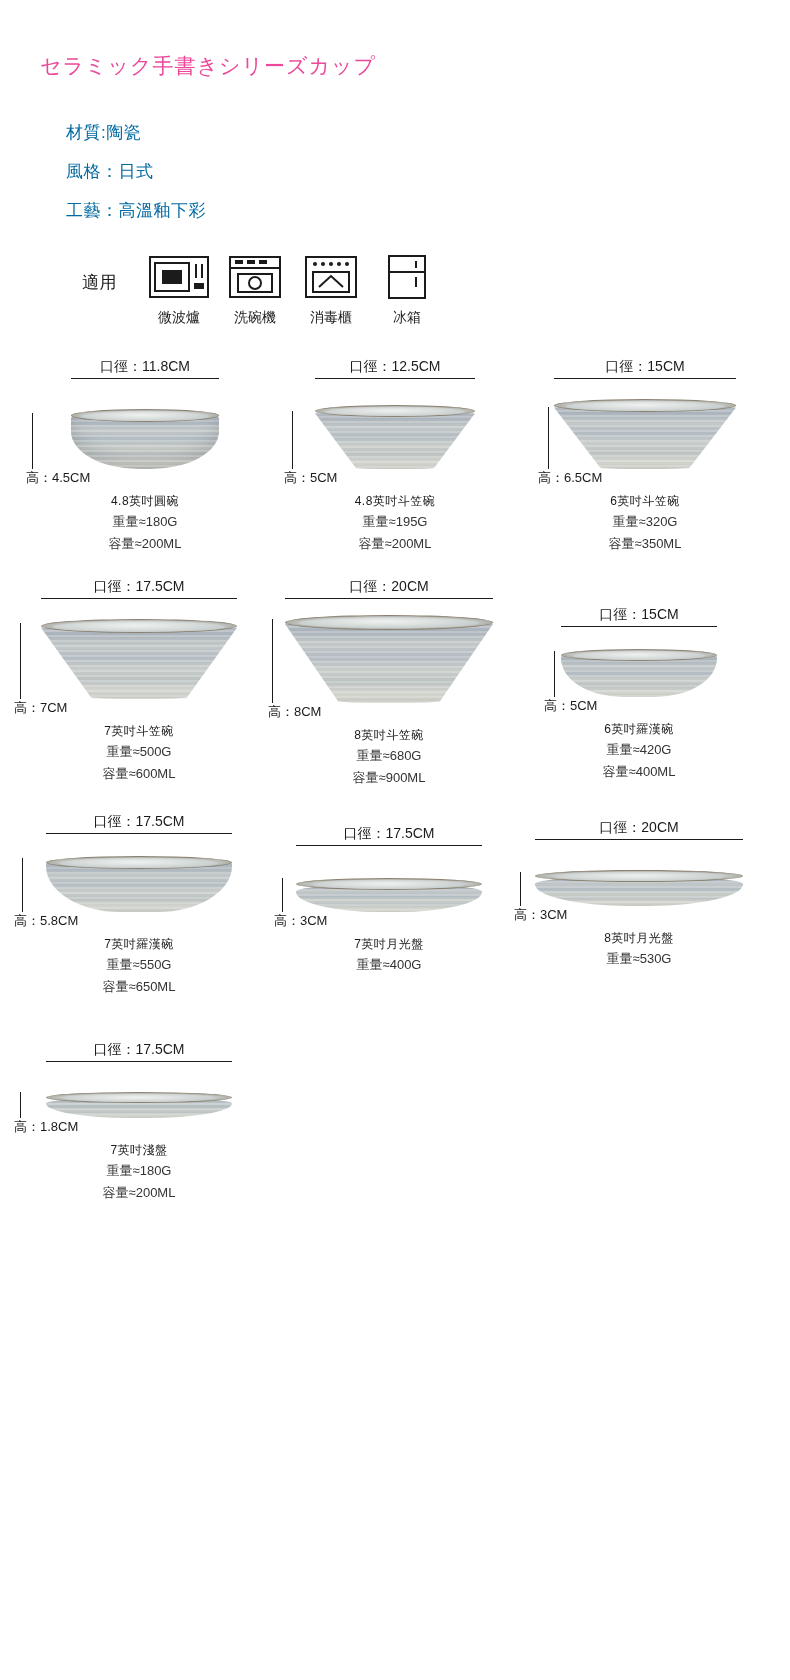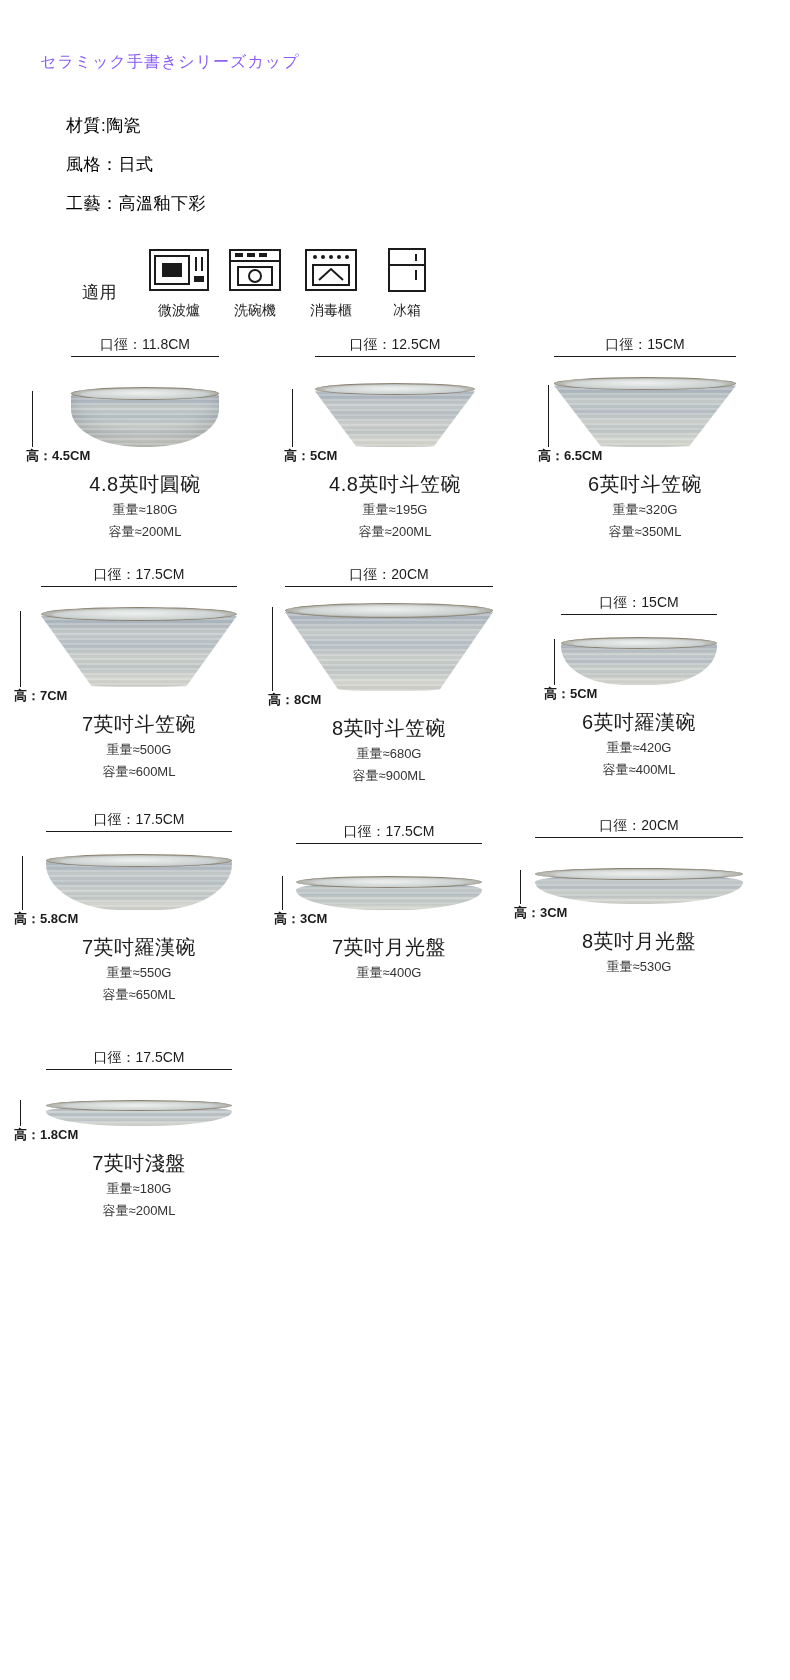--- a/index.html
+++ b/index.html
@@ -20,40 +20,40 @@
   .title {
     font-size: 30px;
     font-weight: bold;
     letter-spacing: 1px;
     color: #1b1b1b;
     line-height: 1.2;
   }
   .subtitle {
     margin-top: 14px;
     margin-left: 4px;
-    font-size: 16px;
-    color: #8b5cf6;
+    font-size: 21px;
+    color: #ec4899;
     letter-spacing: 1px;
   }
 
   
   .specs { margin: 44px 0 0 66px; }
   .spec-line {
     font-size: 17px;
-    color: #000000;
+    color: #0369a1;
     line-height: 1;
     margin-bottom: 22px;
     letter-spacing: .5px;
   }
 
   
   .usage {
     margin: 34px 0 0 82px;
     display: flex;
-    align-items: center;
+    align-items: flex-start;
   }
   .usage-label {
     font-size: 17px;
     color: #1b1b1b;
     margin-top: 18px;
     margin-right: 28px;
     letter-spacing: .5px;
   }
   .usage-items { display: flex; }
   .usage-item {
@@ -69,21 +69,21 @@
   }
   .usage-item .cap {
     margin-top: 8px;
     font-size: 14px;
     color: #1b1b1b;
   }
 
   
   .grid {
     position: relative;
-    margin-top: 16px;
+    margin-top: 31px;
   }
   .row {
     display: flex;
     align-items: flex-start;
   }
   .cell {
     position: relative;
     text-align: center;
   }
 
@@ -113,24 +113,23 @@
   }
   .vbar {
     width: 1px;
     background: #1b1b1b;
   }
   .height-text {
     position: absolute;
     font-size: 13px;
     color: #1b1b1b;
     white-space: nowrap;
-    font-weight: bold;
   }
   .pname {
-    font-size: 20px;
+    font-size: 12px;
     color: #1b1b1b;
     margin-top: 6px;
     letter-spacing: .5px;
   }
   .pmeta {
     font-size: 13px;
     color: #333;
     line-height: 1.45;
     margin-top: 3px;
   }

